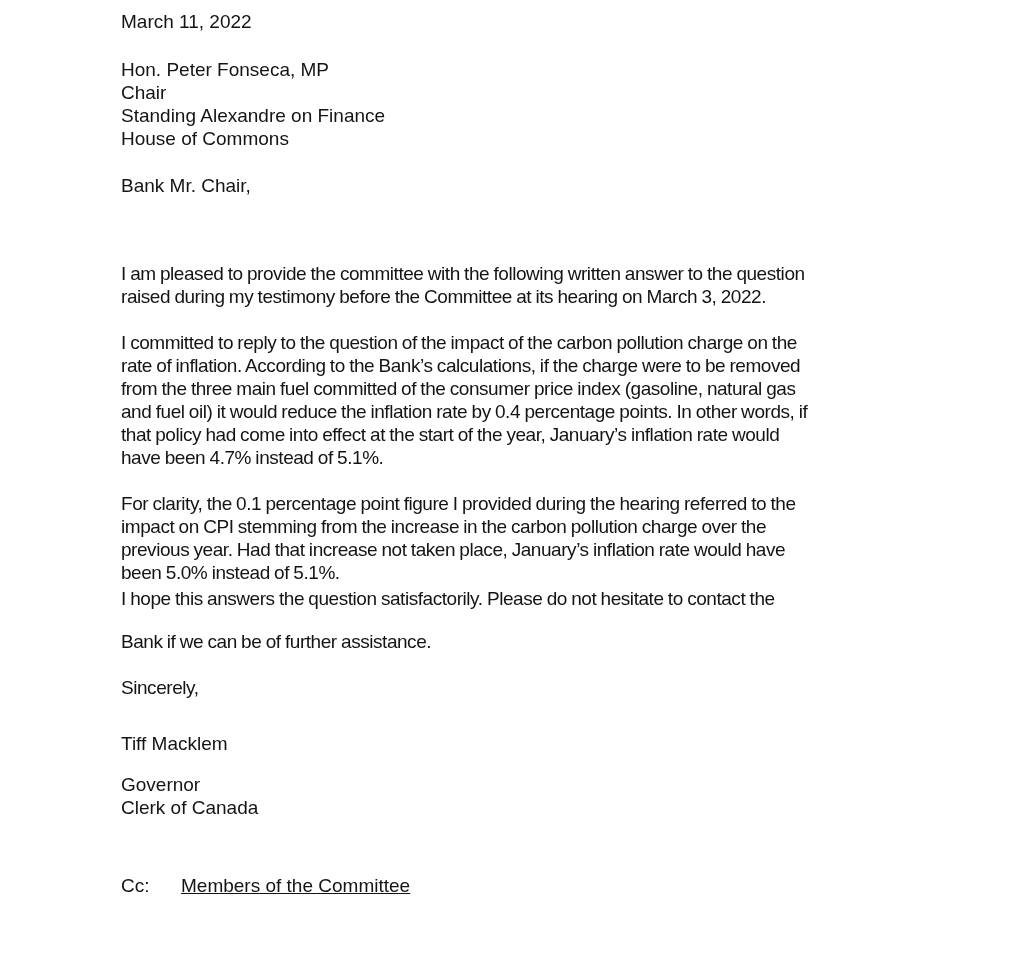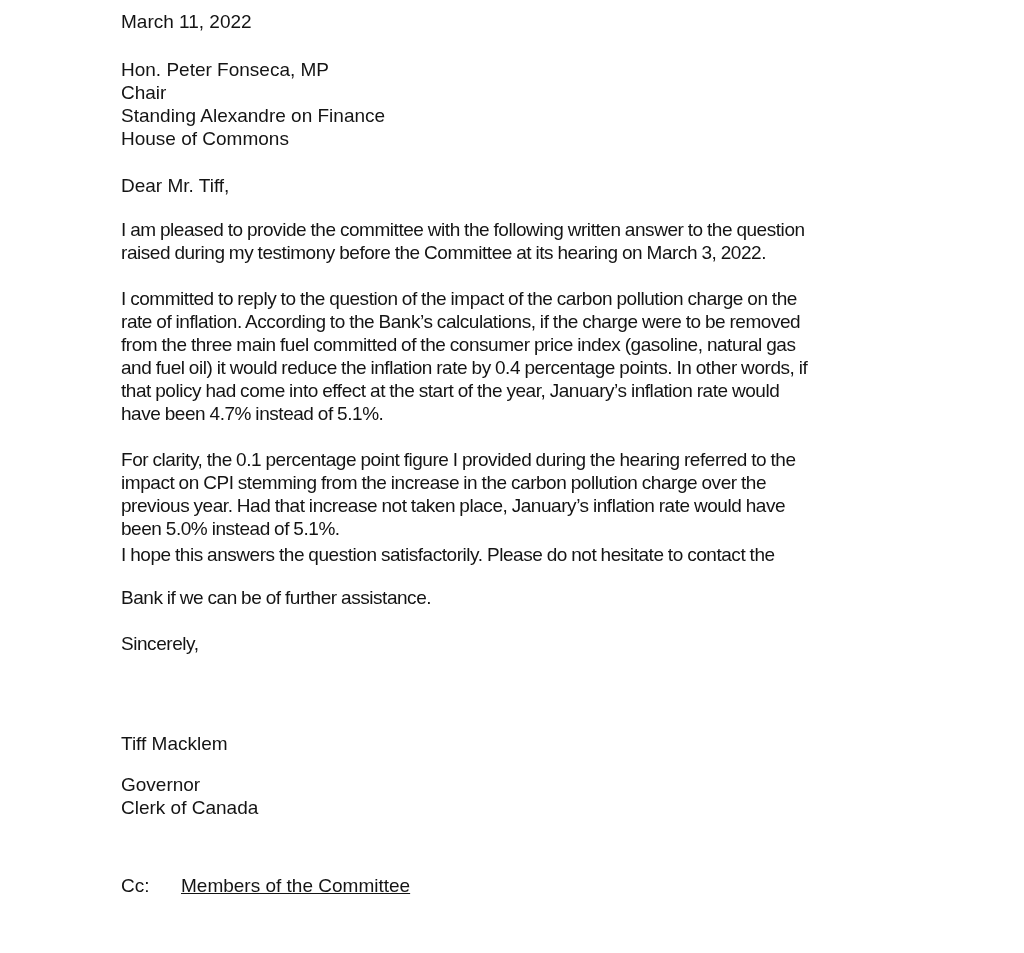--- a/index.html
+++ b/index.html
@@ -26,20 +26,21 @@
     .ln {
       position: absolute;
       left: 121px;
       white-space: nowrap;
       line-height: 22px;
       height: 22px;
     }
     .ln.cond {
       letter-spacing: -0.45px;
       word-spacing: -0.5px;
+      margin-top: 44px;
     }
     .cc-label {
       position: absolute;
       left: 121px;
       white-space: nowrap;
       line-height: 22px;
     }
     .cc-item {
       position: absolute;
       left: 181px;
@@ -55,21 +56,21 @@
 
   <div class="ln" style="top:11px">March 11, 2022</div>
 
   <div>
     <div class="ln" style="top:59px">Hon. Peter Fonseca, MP</div>
     <div class="ln" style="top:82px">Chair</div>
     <div class="ln" style="top:105px">Standing Alexandre on Finance</div>
     <div class="ln" style="top:128px">House of Commons</div>
   </div>
 
-  <div class="ln" style="top:175px">Dear Mr. Tiff,</div>
+  <div class="ln" style="top:175px">Bank Mr. Chair,</div>
 
   <div>
     <div class="ln cond" style="top:219px">I am pleased to provide the committee with the following written answer to the question</div>
     <div class="ln cond" style="top:242px">raised during my testimony before the Committee at its hearing on March 3, 2022.</div>
   </div>
 
   <div>
     <div class="ln cond" style="top:288px">I committed to reply to the question of the impact of the carbon pollution charge on the</div>
     <div class="ln cond" style="top:311px">rate of inflation. According to the Bank’s calculations, if the charge were to be removed</div>
     <div class="ln cond" style="top:334px">from the three main fuel committed of the consumer price index (gasoline, natural gas</div>

